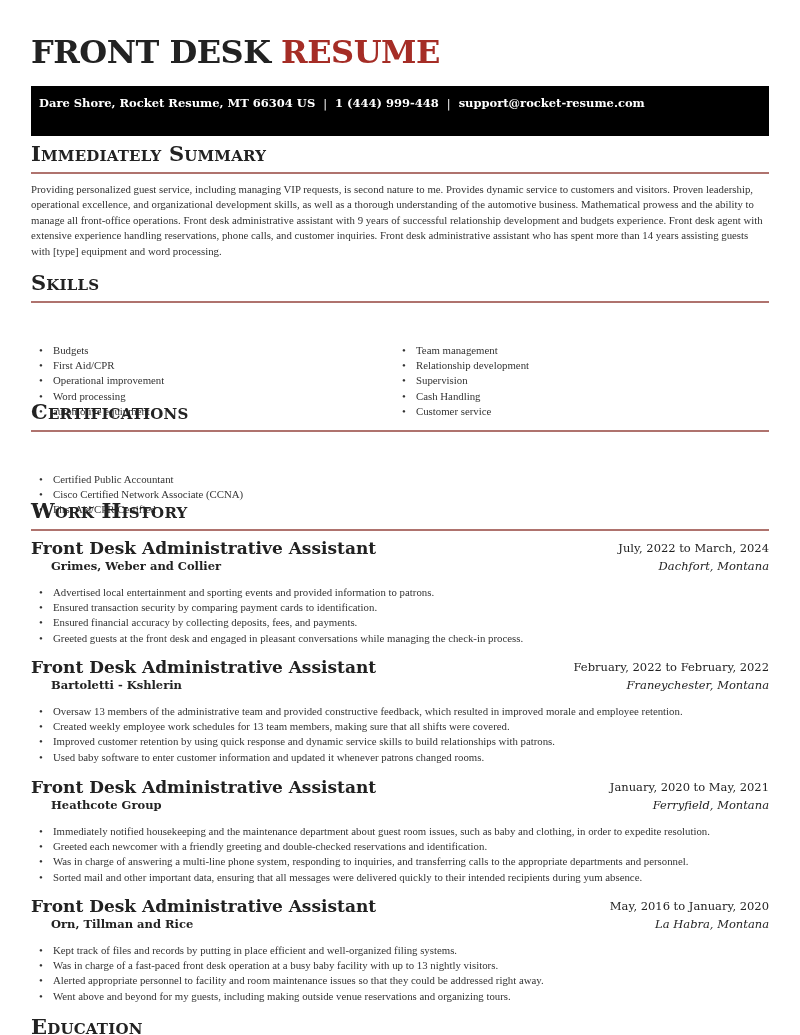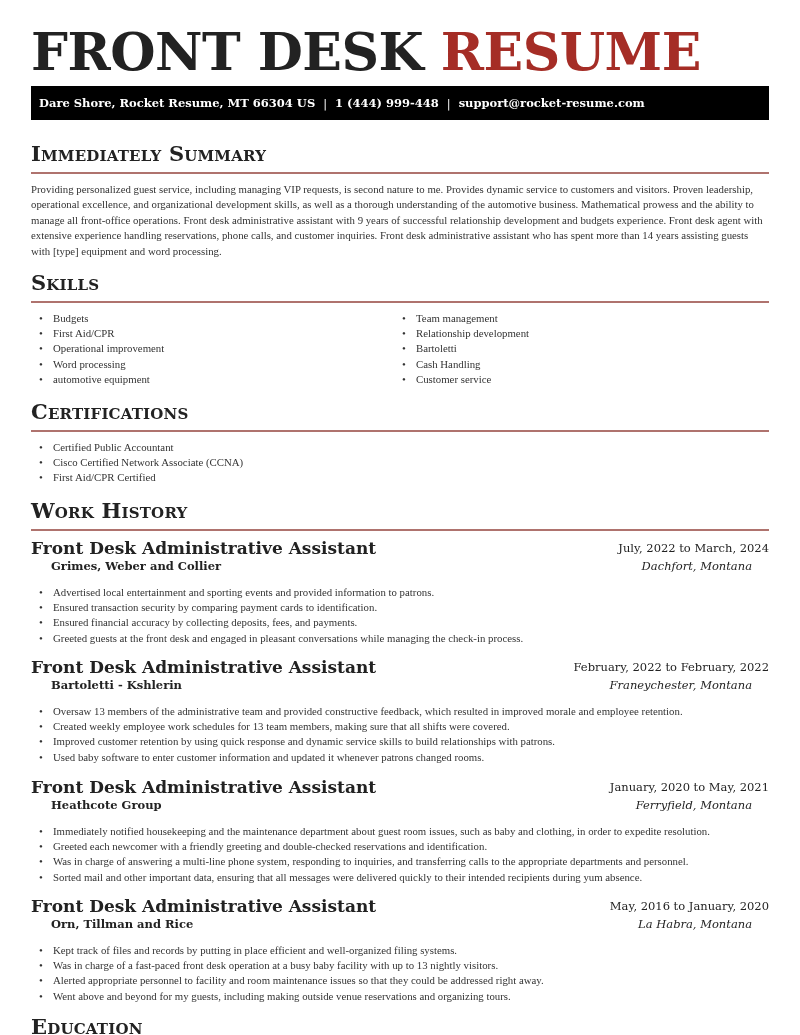--- a/index.html
+++ b/index.html
@@ -1,43 +1,43 @@
 <!DOCTYPE html>
 <html><head>
   <meta charset="utf-8">
   <style>
     * { box-sizing: border-box; margin: 0; padding: 0; }
     html, body { width: 800px; height: 1035px; overflow: hidden; background: #ffffff; }
     body { font-family: "DejaVu Serif", "Liberation Serif", serif; color: #222222; position: relative; }
     .page { position: absolute; left: 31px; top: 0; width: 738px; }
 
-    .title { position: absolute; top: 30px; left: 0; font-family: "DejaVu Serif", serif; font-weight: bold; font-size: 52px; line-height: 44px; letter-spacing: -0.5px; color: #222222; white-space: nowrap; }
+    .title { position: absolute; top: 30px; left: 0; font-family: "DejaVu Serif", serif; font-weight: bold; font-size: 32px; line-height: 44px; letter-spacing: -0.5px; color: #222222; white-space: nowrap; }
     .title .accent { color: #a52d26; }
 
-    .contact-bar { position: absolute; top: 86px; left: 0; width: 738px; height: 34px; background: #000000; color: #ffffff; font-family: "DejaVu Serif", serif; font-weight: bold; font-size: 11.5px; line-height: 34px; padding-left: 8px; white-space: nowrap; }
+    .contact-bar { position: absolute; top: 86px; left: 0; width: 738px; height: 50px; background: #000000; color: #ffffff; font-family: "DejaVu Serif", serif; font-weight: bold; font-size: 11.5px; line-height: 34px; padding-left: 8px; white-space: nowrap; }
     .contact-bar .sep { margin: 0 8px; font-weight: normal; }
 
     .section-title { position: absolute; left: 0; font-family: "DejaVu Serif", serif; font-weight: bold; font-variant: small-caps; font-size: 21px; line-height: 26px; color: #222222; letter-spacing: 0.2px; }
     .rule { position: absolute; left: 0; width: 738px; height: 2px; background: #a15a55; opacity: 0.85; }
 
     .summary { position: absolute; left: 0; top: 182px; width: 738px; font-family: "Liberation Serif", serif; font-size: 10.8px; line-height: 15.4px; color: #333333; }
 
-    ul.bullets { list-style: none; }
+    ul.bullets { list-style: none; margin-top: 32px; }
     ul.bullets li { position: relative; padding-left: 22px; font-family: "Liberation Serif", serif; font-size: 10.8px; line-height: 15.2px; color: #333333; white-space: nowrap; }
     ul.bullets li::before { content: "\2022"; position: absolute; left: 8px; top: 0; font-size: 11px; color: #333333; }
 
     .skills-col { position: absolute; top: 311px; }
     .certs { position: absolute; top: 440px; left: 0; }
 
     .job { position: absolute; left: 0; width: 738px; }
     .job .row { position: relative; height: 18px; }
     .job .role { position: absolute; left: 0; top: 0; font-family: "DejaVu Serif", serif; font-weight: bold; font-size: 17px; line-height: 18px; color: #222222; white-space: nowrap; text-align: right; }
     .job .dates { position: absolute; right: 0; top: 0; font-family: "DejaVu Serif", serif; font-size: 11.5px; line-height: 18px; color: #222222; white-space: nowrap; }
     .job .company { position: absolute; left: 0; top: 0; font-family: "DejaVu Serif", serif; font-weight: bold; font-size: 11.5px; line-height: 18px; color: #222222; white-space: nowrap; margin-left: 20px; }
-    .job .location { position: absolute; right: 17px; top: 0; font-family: "DejaVu Serif", serif; font-style: italic; font-size: 11.5px; line-height: 18px; color: #222222; white-space: nowrap; }
+    .job .location { position: absolute; right: 0; top: 0; font-family: "DejaVu Serif", serif; font-style: italic; font-size: 11.5px; line-height: 18px; color: #222222; white-space: nowrap; }
     .job ul.bullets { margin-top: 10px; }
   </style>
 </head>
 <body>
 
 <div class="page">
 
   <h1 class="title"><span>FRONT DESK </span><span class="accent">RESUME</span></h1>
 
   <div class="contact-bar">
@@ -53,21 +53,21 @@
   <ul class="bullets skills-col" style="left:0;">
     <li>Budgets</li>
     <li>First Aid/CPR</li>
     <li>Operational improvement</li>
     <li>Word processing</li>
     <li>automotive equipment</li>
   </ul>
   <ul class="bullets skills-col" style="left:363px;">
     <li>Team management</li>
     <li>Relationship development</li>
-    <li>Bartoletti</li>
+    <li>Supervision</li>
     <li>Cash Handling</li>
     <li>Customer service</li>
   </ul>
 
   <h2 class="section-title" style="top:399px;">Certifications</h2>
   <div class="rule" style="top:430px;"></div>
   <ul class="bullets certs">
     <li>Certified Public Accountant</li>
     <li>Cisco Certified Network Associate (CCNA)</li>
     <li>First Aid/CPR Certified</li>

